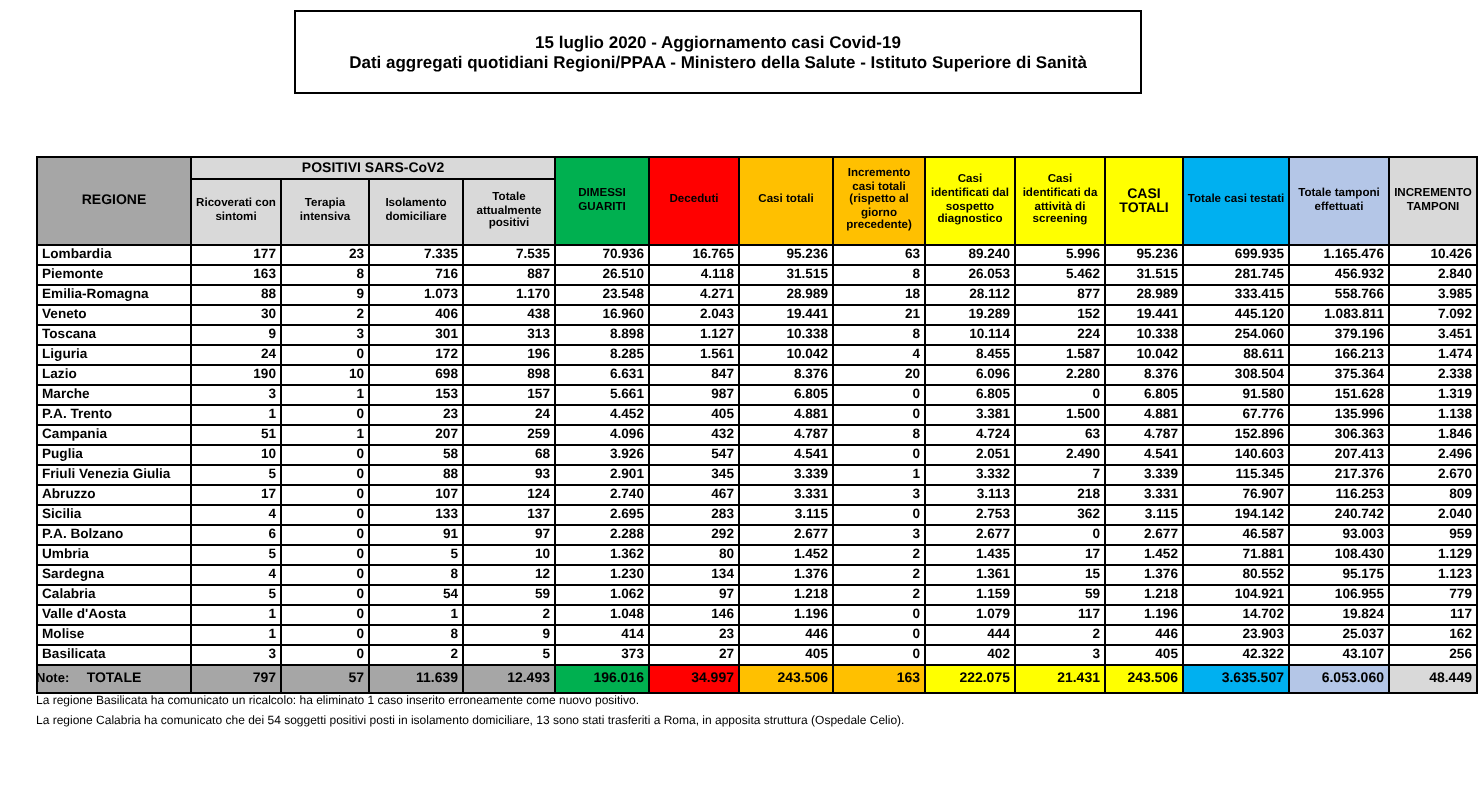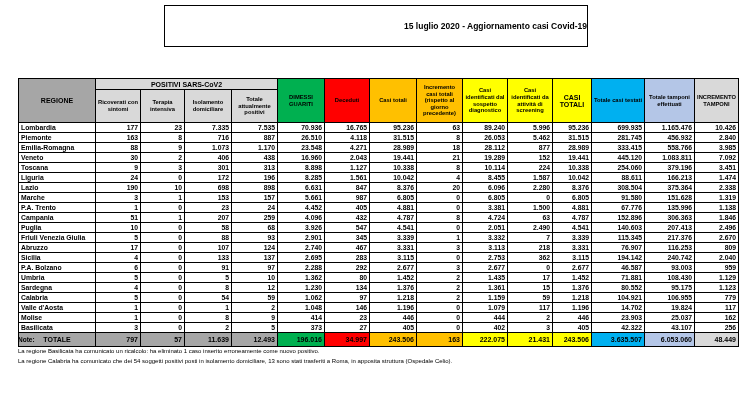--- a/index.html
+++ b/index.html
@@ -1,23 +1,23 @@
 <!DOCTYPE html>
 <html><head>
 <meta charset="utf-8">
 <style>
   html, body { margin:0; padding:0; }
   body {
     width:740px; height:400px; background:#ffffff; position:relative;
     font-family:"Liberation Sans", sans-serif; color:#000;
   }
   .title-box {
-    position:absolute; left:164px; top:5px; width:422px; height:40px;
-    border:1.5px solid #000; display:flex; flex-direction:row;
-    justify-content:flex-end; align-items:center; background:#fff;
+    position:absolute; left:147px; top:5px; width:422px; height:40px;
+    border:1.5px solid #000; display:flex; flex-direction:column;
+    justify-content:center; align-items:center; background:#fff;
   }
   .title-line { font-weight:bold; font-size:8.5px; white-space:nowrap; }
 
   table.covid {
     position:absolute; left:18px; top:78px; width:720px;
     border-collapse:collapse; table-layout:fixed; border:1.5px solid #000;
   }
   .covid th, .covid td { border:1px solid #000; overflow:hidden; }
   .covid th {
     font-weight:bold; text-align:center; vertical-align:middle; padding:0 1px;
@@ -47,20 +47,21 @@
 
   .notes { position:absolute; left:18px; top:336px; width:700px; }
   .notes-label { font-size:6.5px; font-weight:bold; }
   .note { font-size:6px; margin-top:4.5px; }
 </style>
 </head>
 <body>
 
 <div class="title-box">
   <div class="title-line">15 luglio 2020 - Aggiornamento casi Covid-19</div>
+  <div class="title-line">Dati aggregati quotidiani Regioni/PPAA - Ministero della Salute - Istituto Superiore di Sanità</div>
 </div>
 
 <table class="covid">
   <colgroup>
     <col style="width:77px">
       <col style="width:45px">
       <col style="width:44px">
     <col style="width:47px">
       <col style="width:46px">
       <col style="width:47px">

